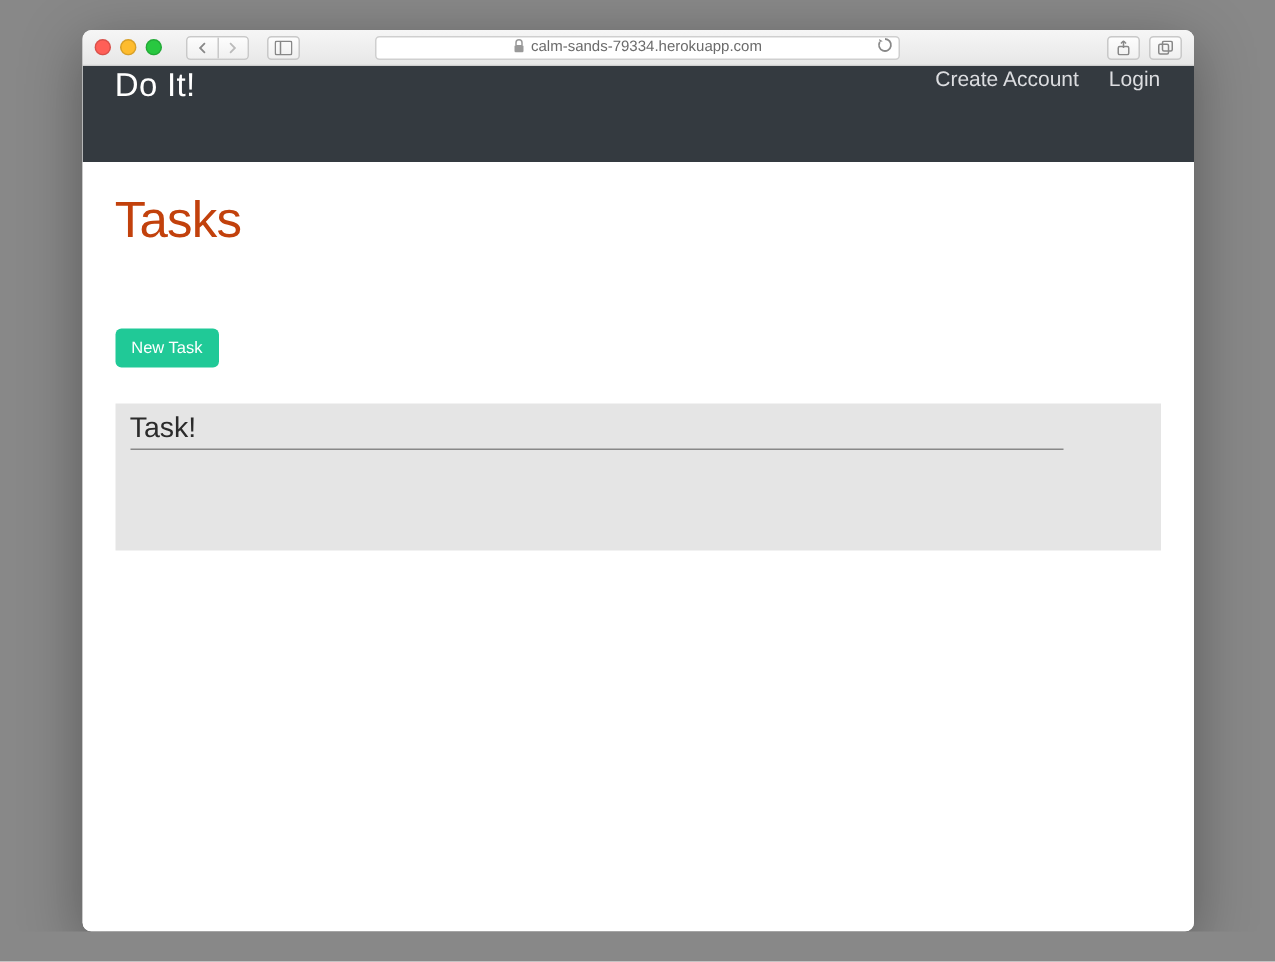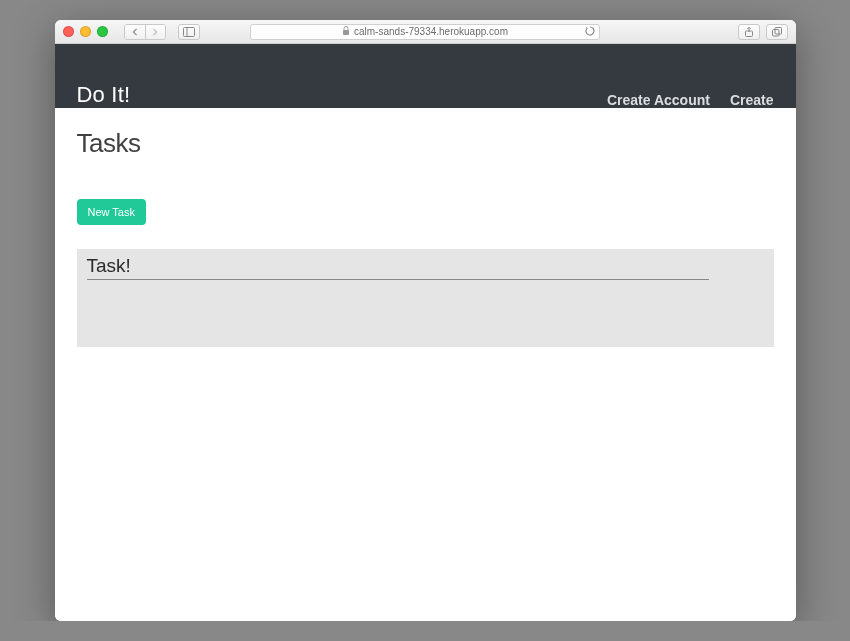--- a/index.html
+++ b/index.html
@@ -136,52 +136,52 @@
       right: 0;
       bottom: 0;
       background: #fff;
       overflow: hidden;
     }
 
     .navbar {
       height: 64px;
       background: #343a40;
       display: flex;
-      align-items: flex-end;
+      align-items: flex-start;
       padding: 0 22px;
       justify-content: space-between;
     }
     .navbar-brand {
       color: #fff;
       font-size: 22px;
       font-weight: 400;
       letter-spacing: 0.2px;
       font-family: "Helvetica Neue", Helvetica, Arial, sans-serif;
     }
     .navbar-links {
       display: flex;
       gap: 20px;
     }
     .navbar-links a {
       color: #dcdde0;
       font-size: 14px;
       text-decoration: none;
-      font-weight: 700;
+      font-weight: 400;
       cursor: pointer;
     }
 
     .container {
       padding: 20px 22px;
     }
     .page-title {
-      font-size: 26px;
+      font-size: 34px;
       font-weight: 400;
-      color: #404040;
+      color: #c2410c;
       letter-spacing: -0.5px;
-      margin-bottom: 0;
+      margin-bottom: 12px;
     }
     .btn-new-task {
       background: #20c997;
       color: #fff;
       border: none;
       border-radius: 4px;
       font-size: 11px;
       padding: 7px 11px;
       cursor: pointer;
       margin-top: 40px;
@@ -272,21 +272,21 @@
   </div>
 
   <div class="new-tab-corner">+</div>
 
   <div class="viewport">
 
     <div class="navbar">
       <div class="navbar-brand">Do It!</div>
       <div class="navbar-links">
         <a>Create Account</a>
-        <a>Create</a>
+        <a>Login</a>
       </div>
     </div>
 
     <div class="container">
       <h1 class="page-title">Tasks</h1>
       <button class="btn-new-task">New Task</button>
 
       <div class="columns">
         <div class="col">
           <div class="col-title">Task!</div>

